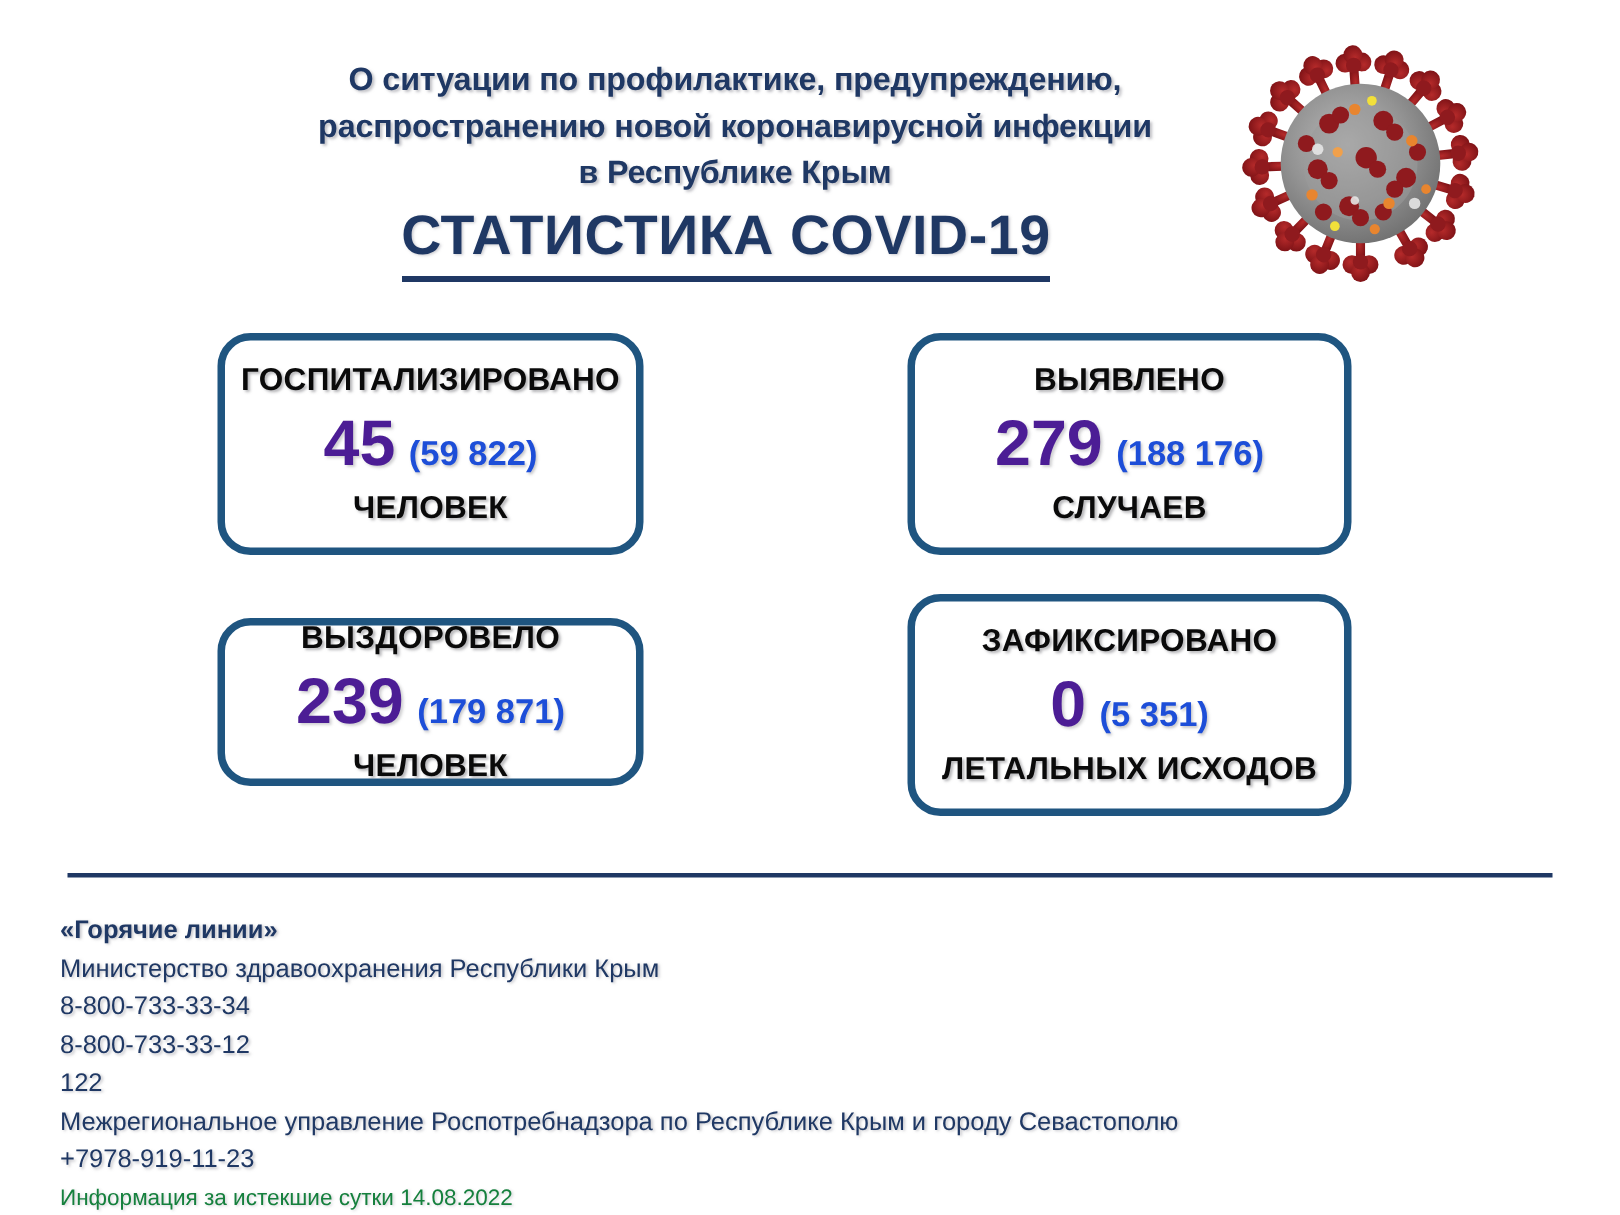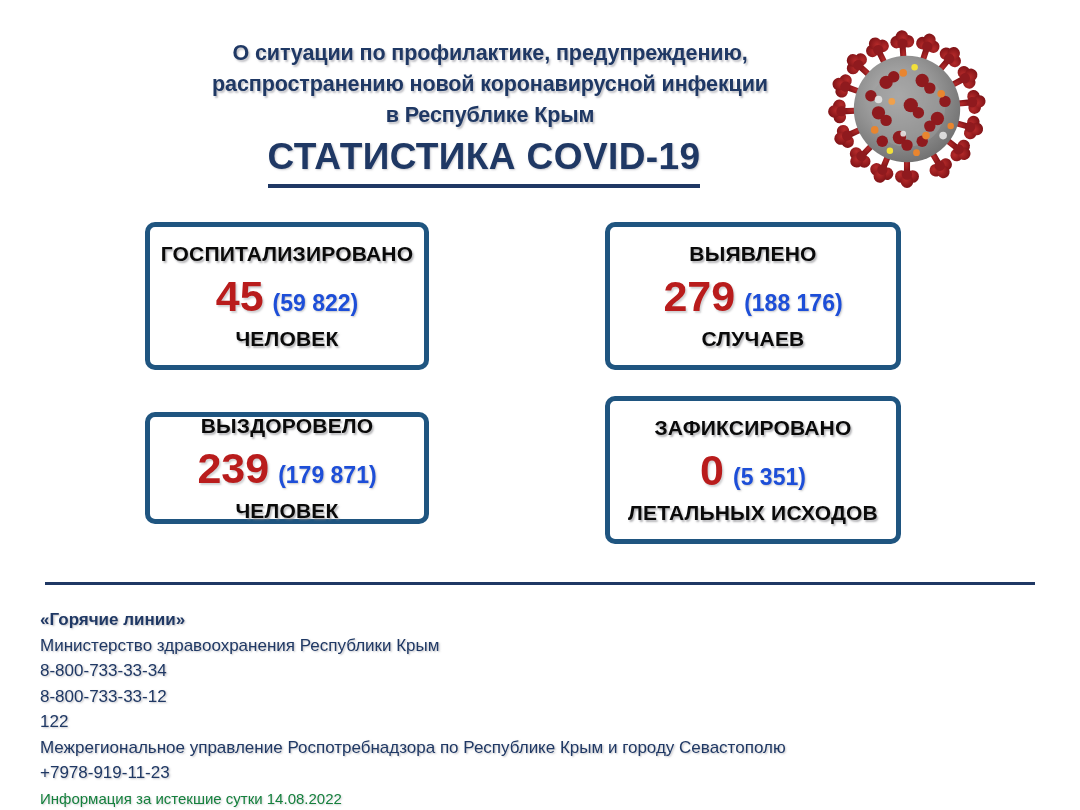--- a/index.html
+++ b/index.html
@@ -69,21 +69,21 @@
     top: 14px;
     width: 190px;
     height: 190px;
   }
   .virus svg { display: block; width: 100%; height: 100%; }
 
   
   .card {
     position: absolute;
     border: 5px solid #1F5580;
-    border-radius: 10px;
+    border-radius: 22px;
     background: #ffffff;
     display: flex;
     flex-direction: column;
     align-items: center;
     justify-content: center;
     padding: 6px 10px;
   }
 
   #card-hospitalized { left: 145px; top: 222px; width: 284px; height: 148px; }
   #card-detected     { left: 605px; top: 222px; width: 296px; height: 148px; }
@@ -103,21 +103,21 @@
   .card-numbers {
     display: flex;
     align-items: baseline;
     justify-content: center;
     margin: 9px 0 9px 0;
   }
 
   .card-value {
     font-size: 43px;
     font-weight: bold;
-    color: #b91c1c;
+    color: #4c1d95;
     line-height: 1;
     text-shadow: 1.5px 1.5px 2px rgba(150,150,155,0.45);
   }
 
   .card-total {
     font-size: 23px;
     font-weight: bold;
     color: #1d4ed8;
     margin-left: 9px;
     line-height: 1;

